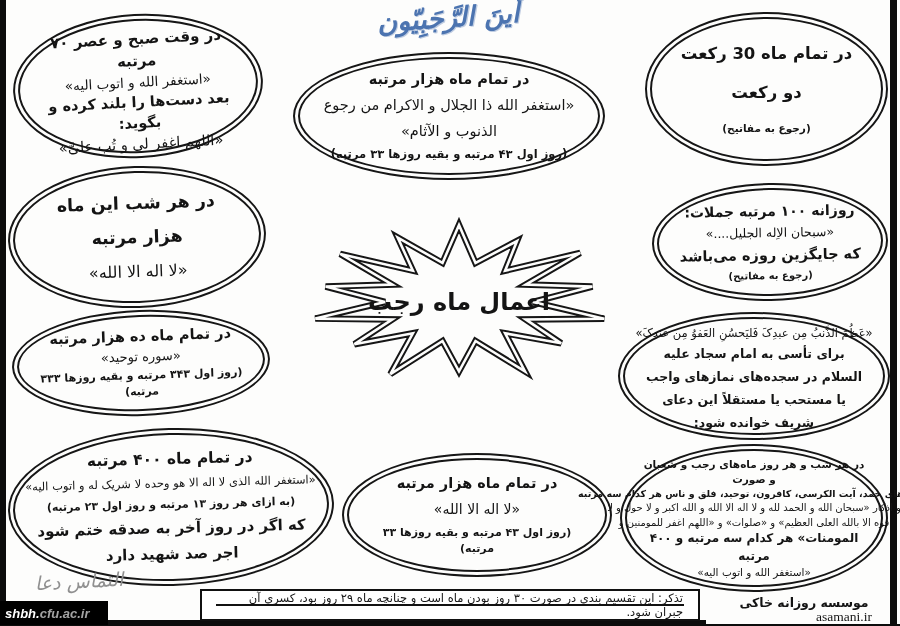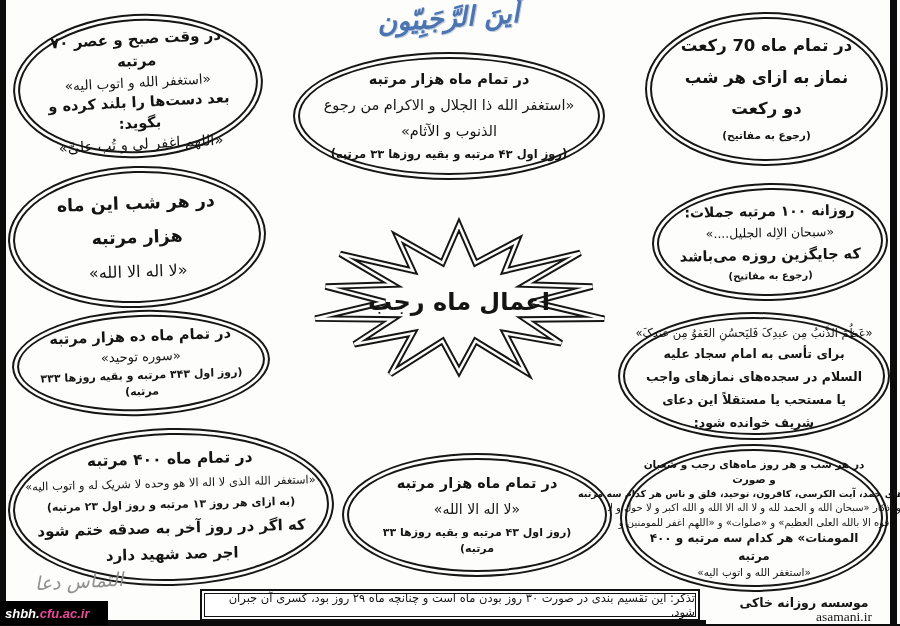--- a/index.html
+++ b/index.html
@@ -14,30 +14,30 @@
   .title{position:absolute;left:318px;top:2px;width:260px;text-align:center;
          font-size:27px;font-weight:bold;font-style:italic;color:#4c74b0;
          transform:rotate(-4deg);text-shadow:1px 1px 0 rgba(76,116,176,.35);}
   .burst{position:absolute;left:298px;top:219px;width:322px;height:166px;}
   .burst svg{position:absolute;left:0;top:0;overflow:visible;}
   .burst .label{position:absolute;left:0;top:0;width:100%;height:100%;
         display:flex;align-items:center;justify-content:center;
         font-size:24px;font-weight:bold;}
   .notebox{position:absolute;left:200px;top:589px;width:500px;height:32px;
         border:2px solid #111;background:#fff;box-sizing:border-box;
-        display:flex;align-items:center;justify-content:center;z-index:6;padding:2px;}
+        display:flex;align-items:center;justify-content:center;z-index:6;padding:14px;}
   .notebox .inner{border:1px solid #111;width:100%;height:100%;box-sizing:border-box;
         display:flex;align-items:center;justify-content:center;font-size:11.5px;}
   .footline{position:absolute;left:0;top:620px;width:706px;height:6px;background:#0c0c0c;z-index:2;}
   .bottomedge{position:absolute;left:700px;top:624px;width:200px;height:2px;background:#0c0c0c;z-index:2;}
   .wm{position:absolute;left:0;top:601px;width:108px;height:20px;background:#000;
         display:flex;align-items:center;padding:12px 5px;box-sizing:border-box;z-index:7;
         direction:ltr;font-family:"Liberation Sans",sans-serif;
         font-style:italic;font-weight:bold;font-size:13px;color:#fff;}
-  .wm .red{color:#ec4899;}
+  .wm .red{color:#a3a3a3;}
   .dua{position:absolute;left:4px;top:570px;width:150px;text-align:center;color:#909090;
         font-size:19px;font-style:italic;transform:rotate(-3deg);z-index:4;}
   .credit-org{position:absolute;left:716px;top:595px;width:176px;text-align:center;
         font-weight:bold;font-size:12.5px;z-index:5;}
   .credit-site{position:absolute;left:756px;top:609px;width:176px;text-align:center;
         font-size:13.5px;font-family:"Liberation Serif",serif;direction:ltr;z-index:5;}
   .nowrap{white-space:nowrap;}
 </style>
 </head>
 <body>
@@ -66,22 +66,21 @@
     <div class="ln" style="font-size:14.5px">«اللهم اغفر لی و تُب علیَّ»</div>
   </div>
 
   <div class="oval" style="left:293px;top:52px;width:312px;height:128px">
     <div class="ln b" style="font-size:14.5px">در تمام ماه هزار مرتبه</div>
     <div class="ln" style="font-size:14.5px;line-height:1.8">«استغفر الله ذا الجلال و الاکرام من رجوع الذنوب و الآثام»</div>
     <div class="ln b" style="font-size:11.5px">(روز اول ۴۳ مرتبه و بقیه روزها ۳۳ مرتبه)</div>
   </div>
 
   <div class="oval" style="left:645px;top:12px;width:243px;height:154px">
-    <div class="ln b" style="font-size:16.5px">در تمام ماه 70 رکعت</div>
-    <div class="ln b" style="font-size:16.5px">نماز به ازای هر شب</div>
+    <div class="ln b" style="font-size:16.5px">در تمام ماه 30 رکعت</div>
     <div class="ln b" style="font-size:16.5px">دو رکعت</div>
     <div class="ln b" style="font-size:10.5px">(رجوع به مفاتیح)</div>
   </div>
 
   <div class="oval" style="left:8px;top:166px;width:258px;height:142px;transform:rotate(-2deg)">
     <div class="ln b" style="font-size:17.5px">در هر شب این ماه</div>
     <div class="ln b" style="font-size:17.5px">هزار مرتبه</div>
     <div class="ln" style="font-size:16px">«لا اله الا الله»</div>
   </div>
 

